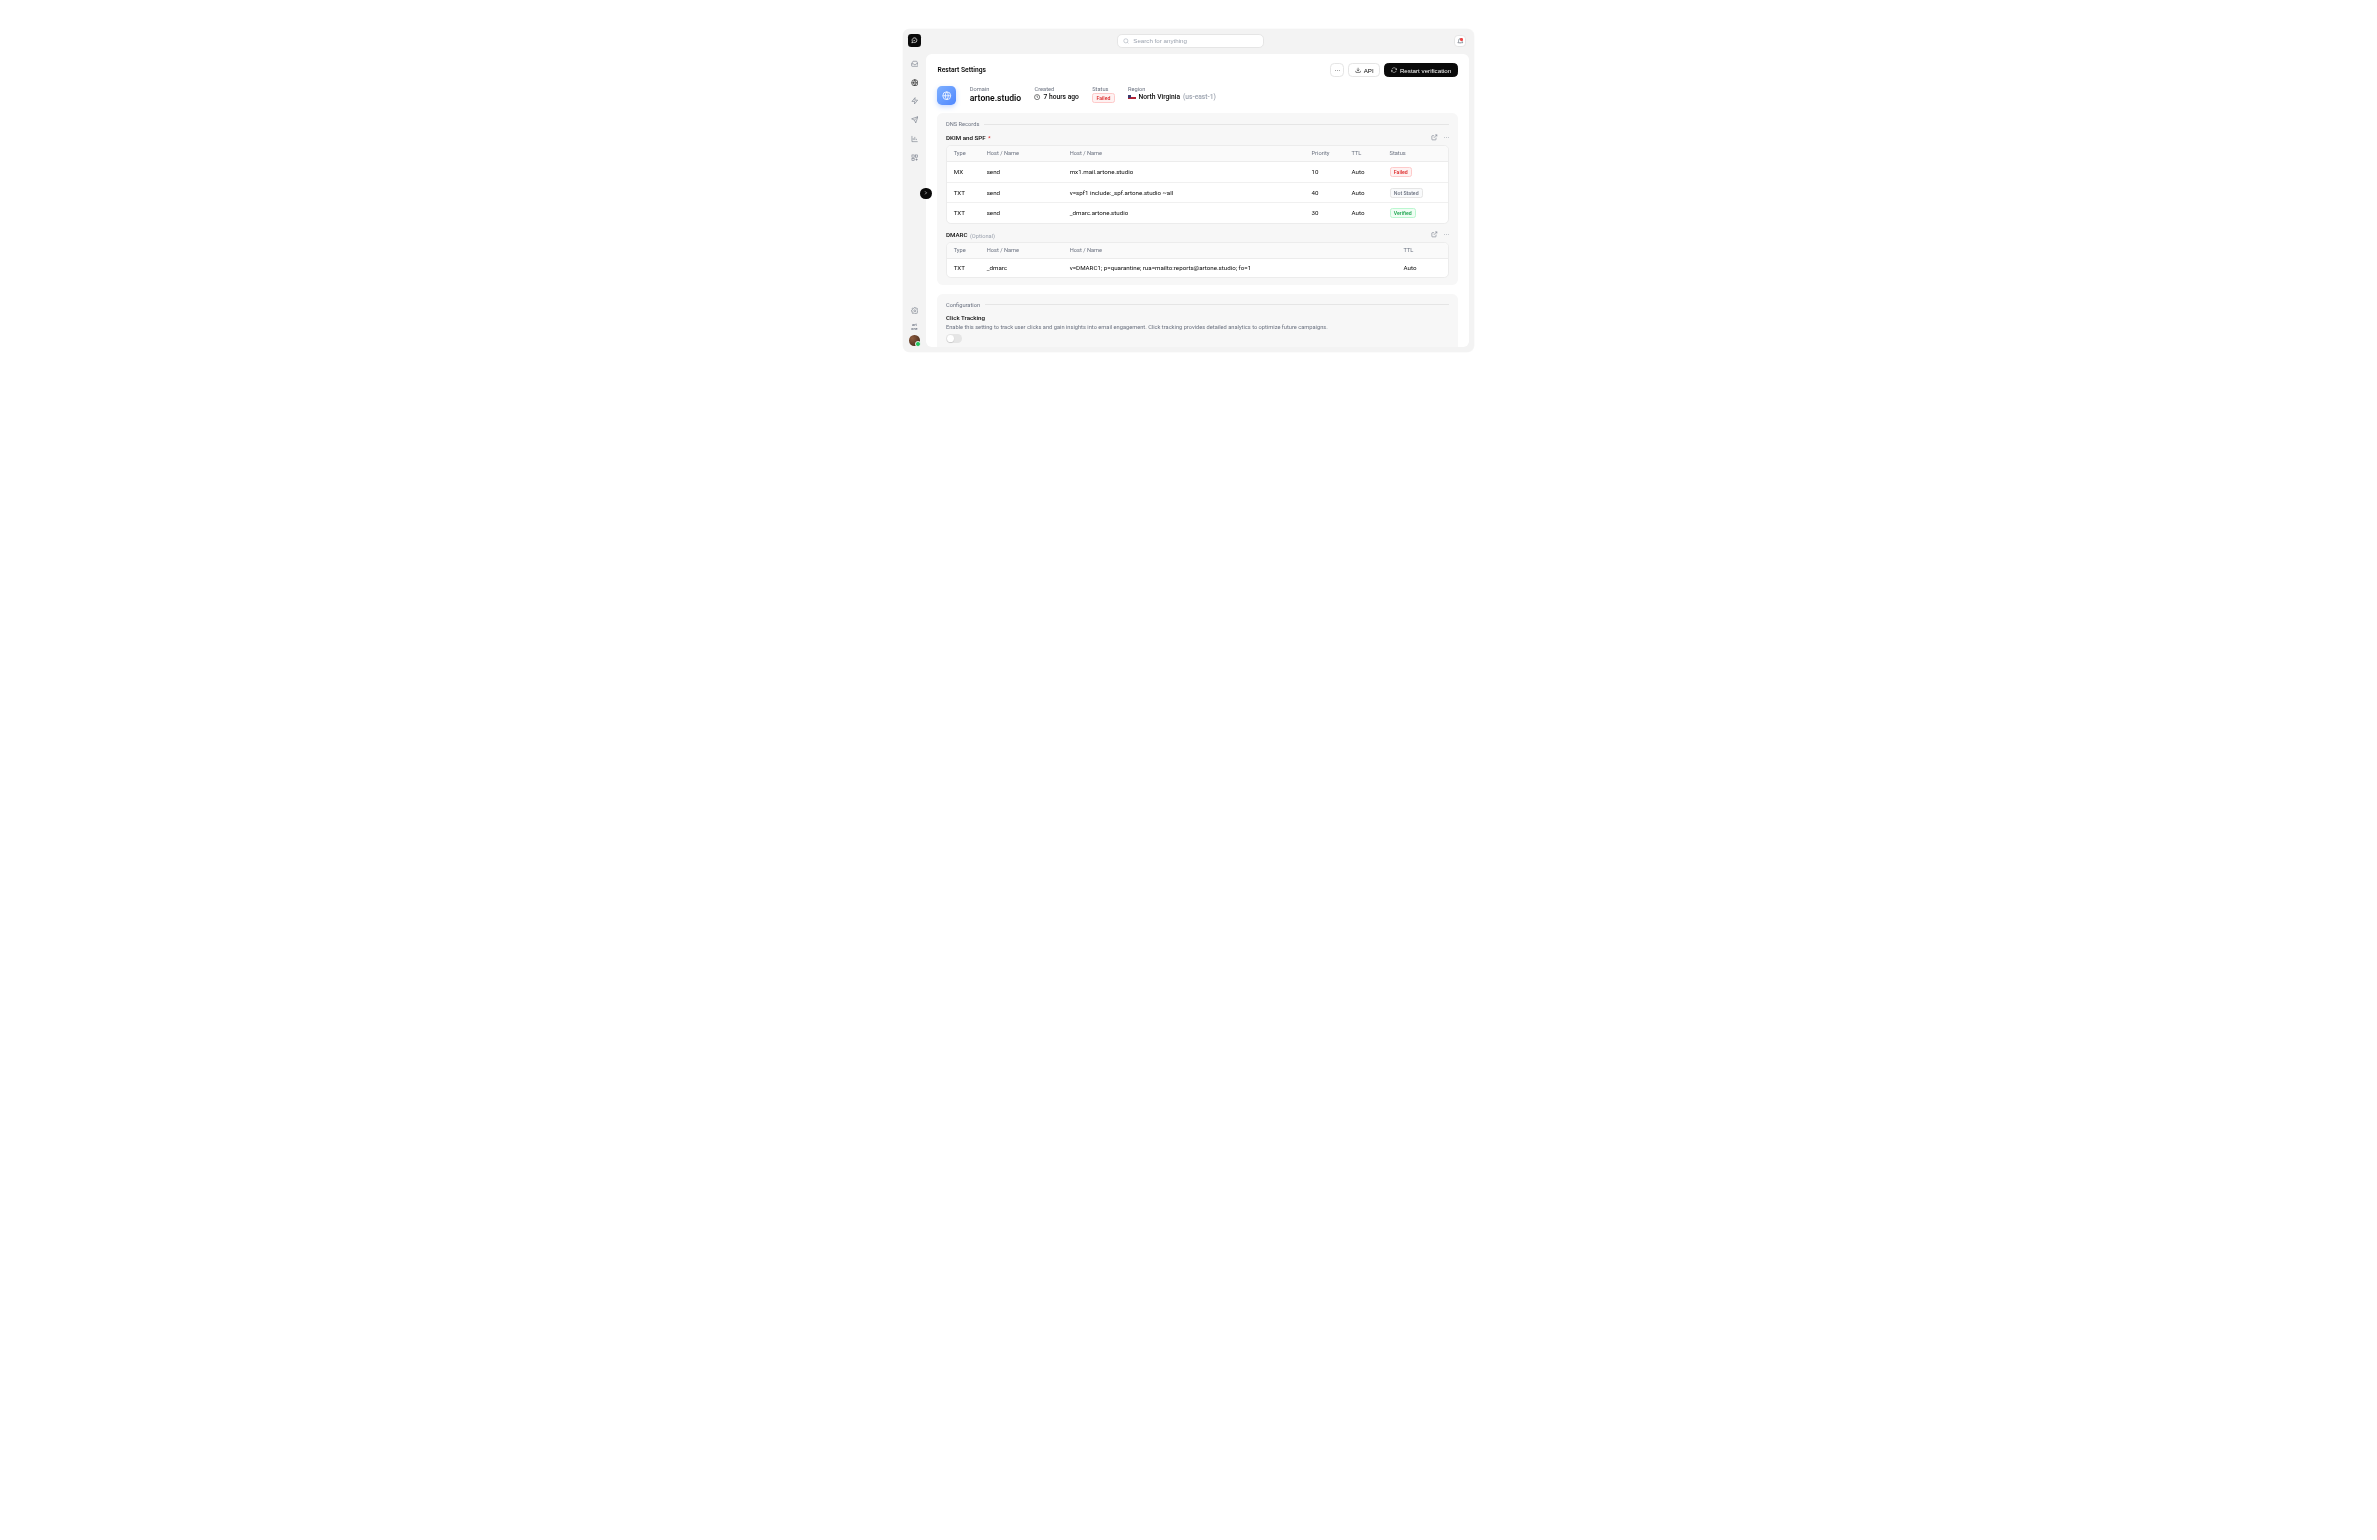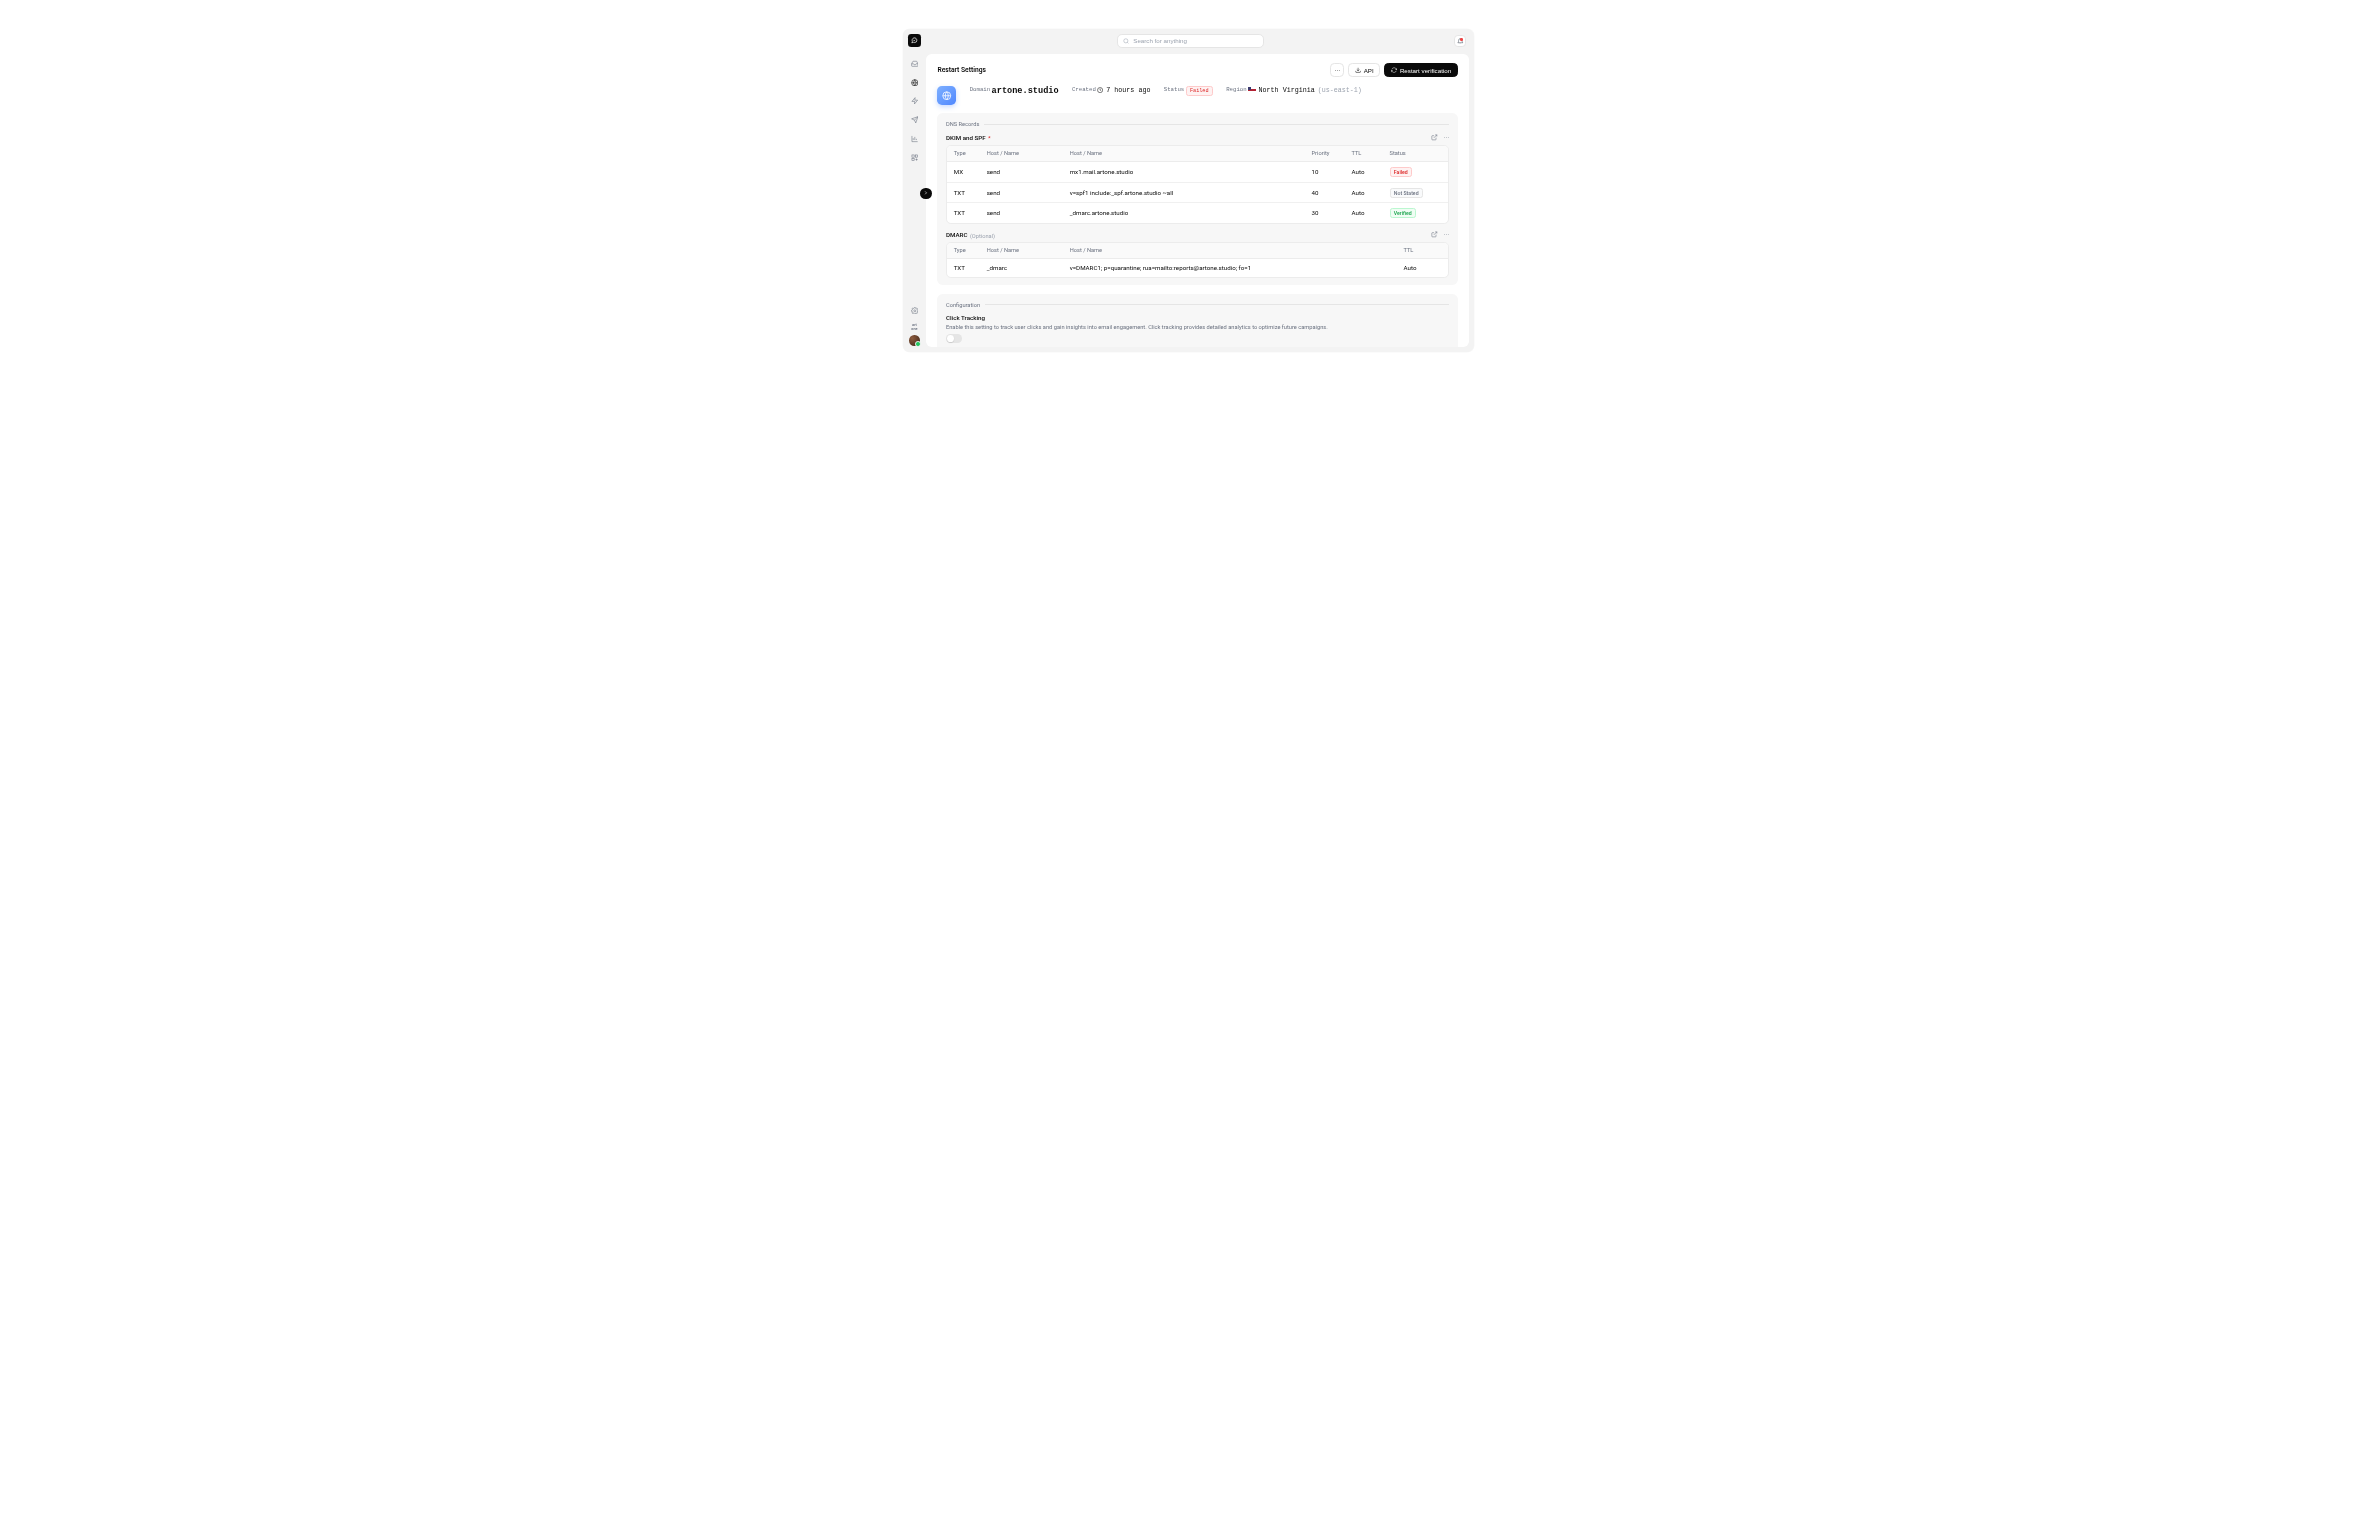--- a/index.html
+++ b/index.html
@@ -149,21 +149,21 @@
   display: flex; align-items: flex-start; gap: 13.3px;
 }
 .domain-avatar {
   width: 19px; height: 19px;
   background: linear-gradient(135deg,#7eb0ff,#4f87ff);
   border-radius: 4.8px;
   display:flex; align-items:center; justify-content:center;
   color:#fff;
   box-shadow: 0 1.9px 5.7px rgba(79,135,255,0.3);
 }
-.info-col { display:flex; flex-direction:row; gap:1.4px;font-family:Liberation Mono, monospace; }
+.info-col { display:flex; flex-direction:column; gap:1.4px; }
 .info-label { font-size:5.7px; color:#6b7280; }
 .info-value { font-size:6.7px; font-weight:500; color:#0a0a0a; display:flex; align-items:center; gap:2.9px; }
 .info-value.big { font-size:8.6px; font-weight:600; }
 .badge {
   display:inline-flex; padding:1px 3.3px; border-radius:2.4px;
   font-size:5.2px; font-weight:500;
   border:0.5px solid;
 }
 .badge.failed { color:#dc2626; background:#fef2f2; border-color:#fecaca; }
 .badge.verified { color:#16a34a; background:#f0fdf4; border-color:#bbf7d0; }

